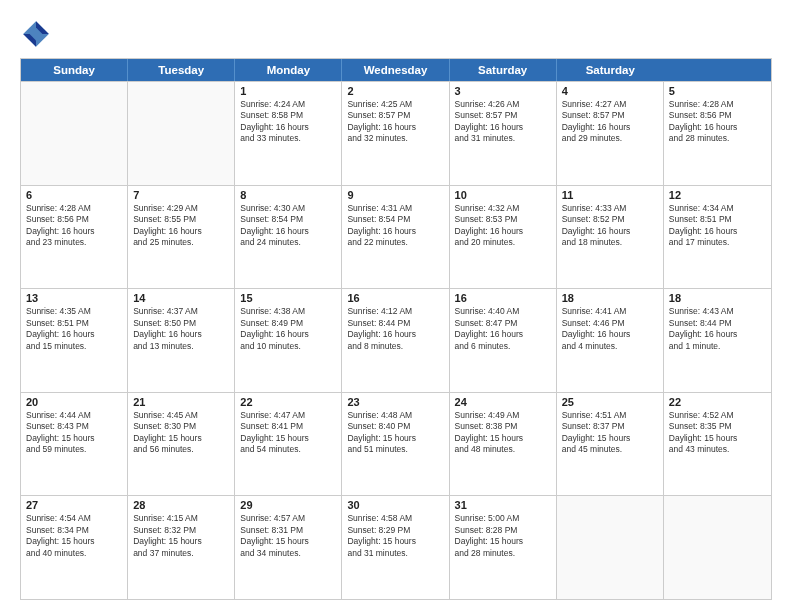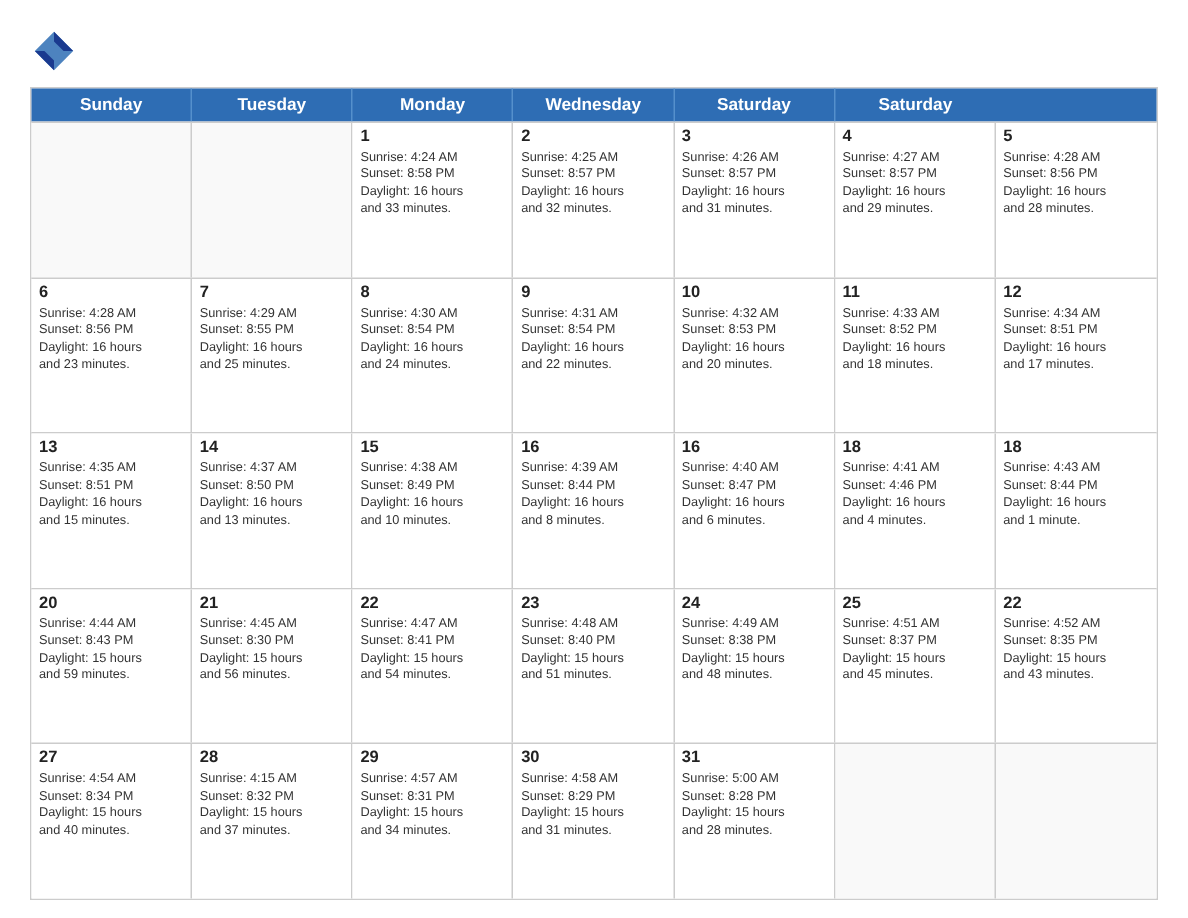--- a/index.html
+++ b/index.html
@@ -247,21 +247,21 @@
           </div>
           <div class="cal-cell">
             <div class="day-num">15</div>
             <div class="cell-text">Sunrise: 4:38 AM</div>
             <div class="cell-text">Sunset: 8:49 PM</div>
             <div class="cell-text">Daylight: 16 hours</div>
             <div class="cell-text">and 10 minutes.</div>
           </div>
           <div class="cal-cell">
             <div class="day-num">16</div>
-            <div class="cell-text">Sunrise: 4:39 AM</div>
+            <div class="cell-text">Sunrise: 4:12 AM</div>
             <div class="cell-text">Sunset: 8:44 PM</div>
             <div class="cell-text">Daylight: 16 hours</div>
             <div class="cell-text">and 8 minutes.</div>
           </div>
           <div class="cal-cell">
             <div class="day-num">16</div>
             <div class="cell-text">Sunrise: 4:40 AM</div>
             <div class="cell-text">Sunset: 8:47 PM</div>
             <div class="cell-text">Daylight: 16 hours</div>
             <div class="cell-text">and 6 minutes.</div>

